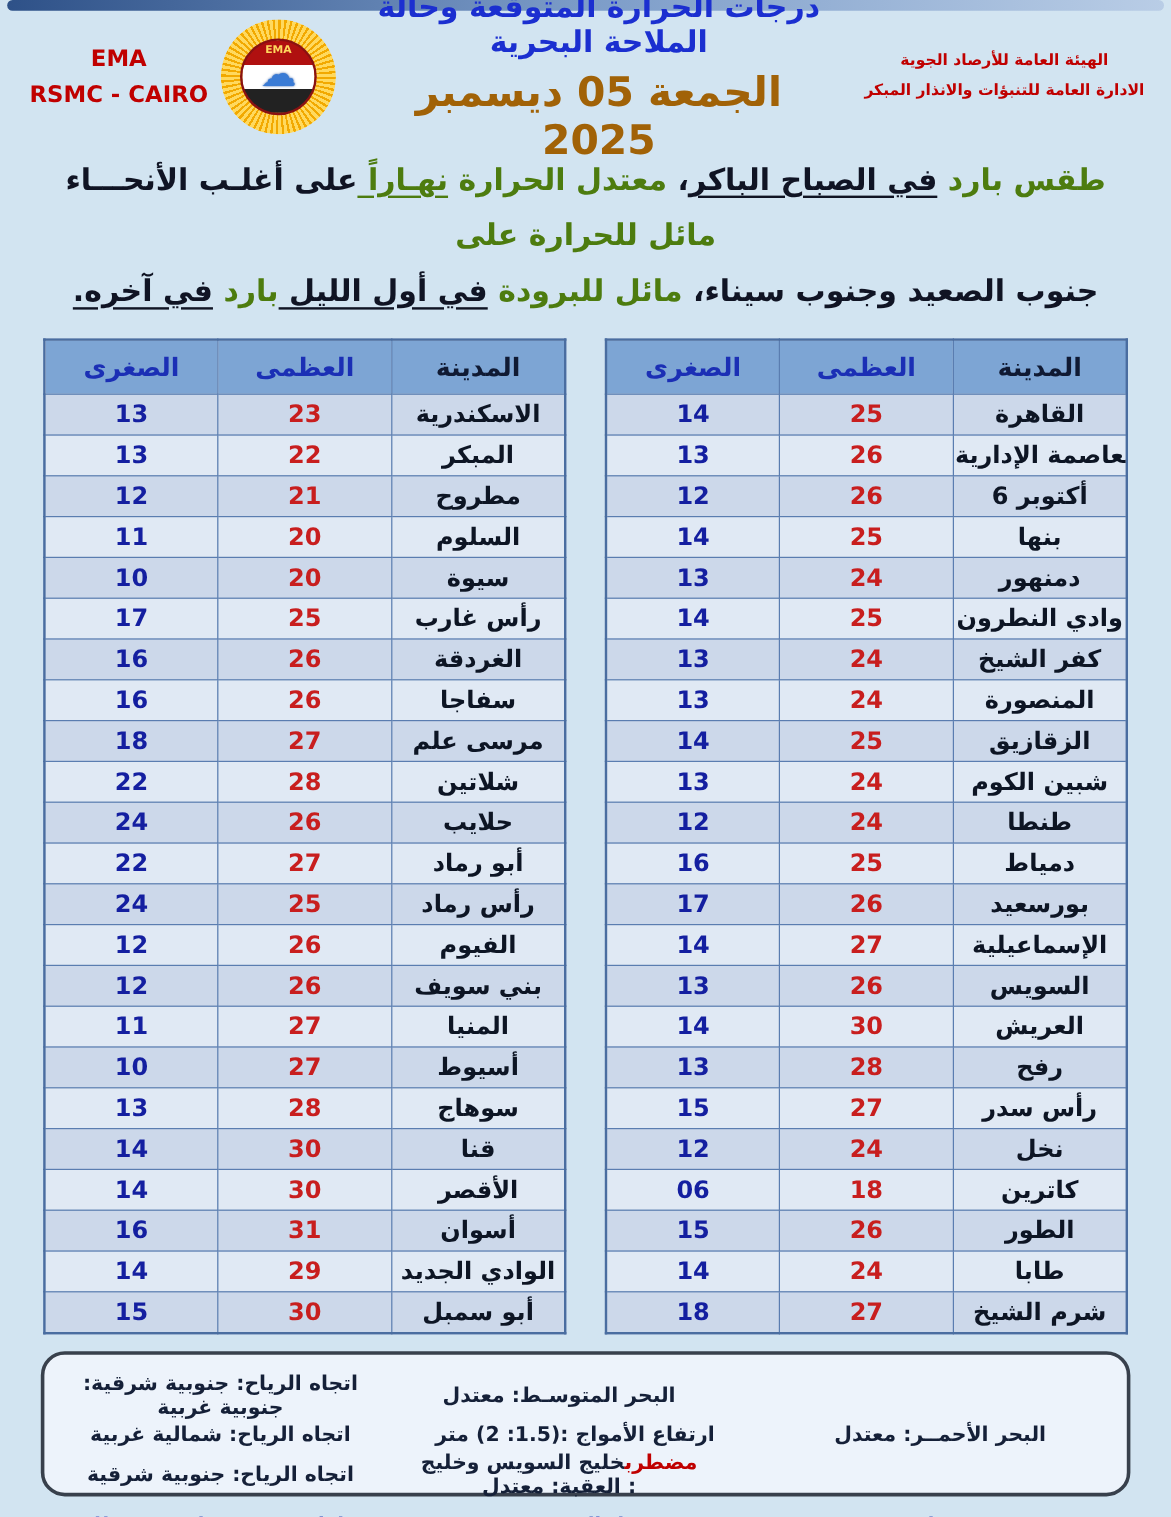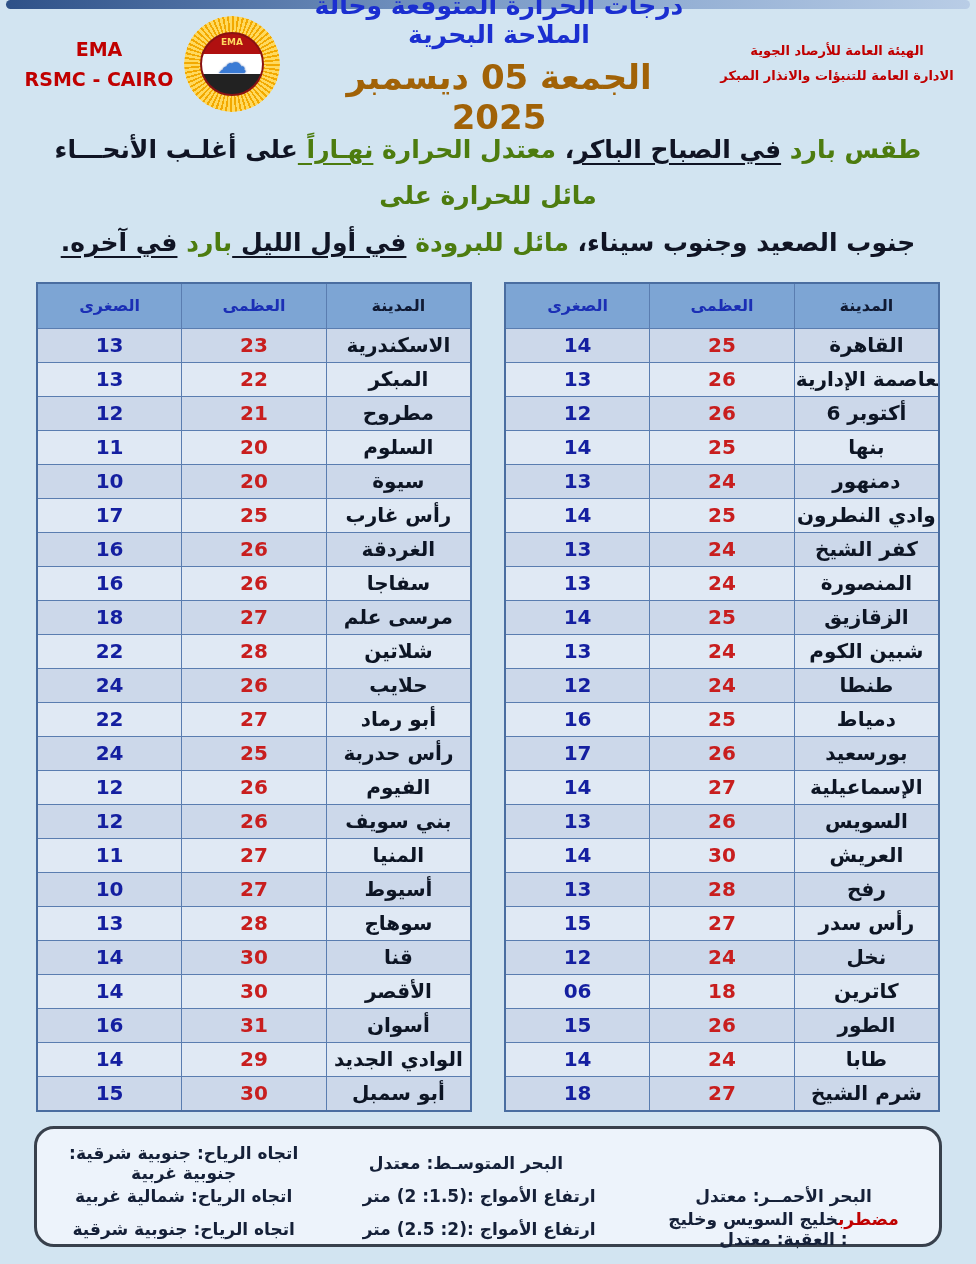--- a/index.html
+++ b/index.html
@@ -35,21 +35,21 @@
     padding:10px 30px 4px 30px;color:#101424;}
   .seg-blue{color:#4d7c0f;}
   .seg-black{color:#101424;}
   .seg-u{text-decoration:underline;text-underline-offset:5px;}
 
   
   .tables{display:flex;justify-content:space-between;padding:12px 36px 0 36px;}
   table{border-collapse:collapse;table-layout:fixed;}
   .temp-table{width:436px;background:#cdd9eb;border:2px solid #4a6da0;}
   .temp-table th,.temp-table td{border:1px solid #5a7db0;text-align:center;overflow:hidden;white-space:nowrap;}
-  .temp-table th{height:42px;background:#7da5d4;font-size:16px;}
+  .temp-table th{height:42px;background:#7da5d4;font-size:21px;}
   .th-min,.th-max{color:#1b2fb5;}
   .th-city{color:#101a33;}
   .temp-table td{height:31px;font-size:20px;}
   .temp-table tr:nth-child(odd) td{background:#ccd8ea;}
   .temp-table tr:nth-child(even) td{background:#e0e9f4;}
   .col-min{width:25%;color:#141fa0;}
   .col-max{width:22%;color:#c81e1e;}
   .col-city{width:53%;color:#0d1524;font-size:19px;direction:ltr;}
 
   
@@ -162,21 +162,21 @@
           <td class="col-city">حلايب</td>
         </tr>
         <tr>
           <td class="col-min">22</td>
           <td class="col-max">27</td>
           <td class="col-city">أبو رماد</td>
         </tr>
         <tr>
           <td class="col-min">24</td>
           <td class="col-max">25</td>
-          <td class="col-city">رأس حدربة</td>
+          <td class="col-city">رأس رماد</td>
         </tr>
         <tr>
           <td class="col-min">12</td>
           <td class="col-max">26</td>
           <td class="col-city">الفيوم</td>
         </tr>
         <tr>
           <td class="col-min">12</td>
           <td class="col-max">26</td>
           <td class="col-city">بني سويف</td>
@@ -357,21 +357,20 @@
         <div class="m-wind">اتجاه الرياح: جنوبية شرقية: جنوبية غربية</div>
         <div class="m-sea"><span>البحر المتوسـط: معتدل</span></div>
       </div>
       <div class="marine-row">
         <div class="m-wind">اتجاه الرياح: شمالية غربية</div>
         <div class="m-waves">ارتفاع الأمواج :(1.5: 2) متر</div>
         <div class="m-sea"><span>البحر الأحمــر: معتدل</span></div>
       </div>
       <div class="marine-row">
         <div class="m-wind">اتجاه الرياح: جنوبية شرقية</div>
-        <div class="m-waves">ارتفاع الأمواج :(2: 2.5) متر</div>
         <div class="m-sea"><span class="sea-red">مضطرب</span><span>خليج السويس وخليج العقبة: معتدل :</span></div>
       </div>
     </div>
 </section>
 
 <section class="sigs">
     <div class="sig sig-left">
       <div>لواء جوي / هشام حسن طاحون</div>
     </div>
     <div class="sig sig-center">

